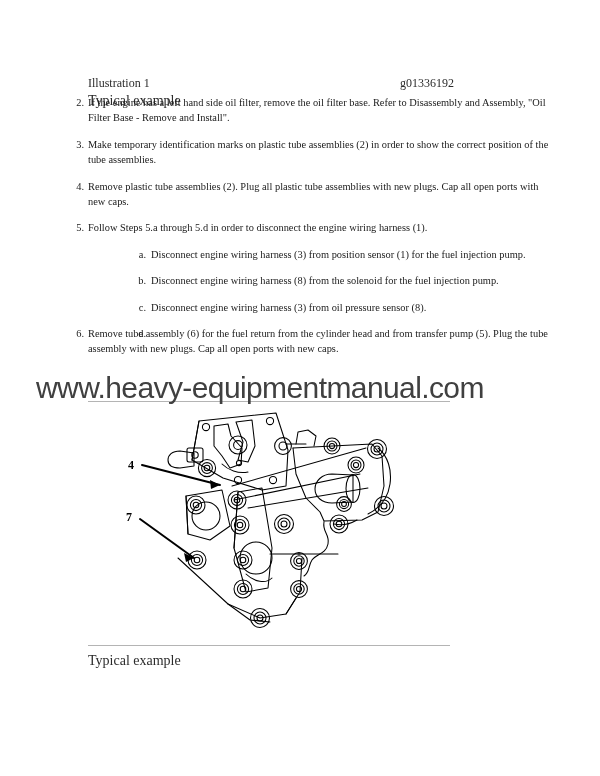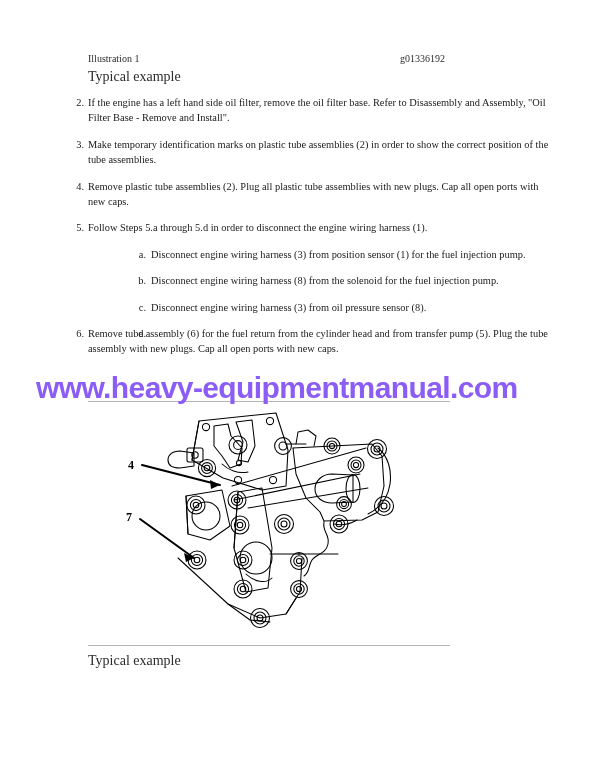--- a/index.html
+++ b/index.html
@@ -19,23 +19,24 @@
 
   
   .caption-block {
     position: absolute;
     left: 88px;
     width: 362px;
   }
   .caption-row {
     position: relative;
     height: 18px;
-    font-size: 10px;
+    font-size: 12px;
     line-height: 18px;
     color: #2b2b2b;
+    margin-top: 24px;
   }
   .caption-row .cap-id {
     position: absolute;
     left: 0;
     top: 0;
   }
   .caption-row .cap-code {
     position: absolute;
     left: 312px;
     top: 0;
@@ -120,24 +121,24 @@
   #callout-4 { left: 18px; top: 50px; }
   #callout-7 { left: 16px; top: 102px; }
 
   
   .watermark {
     position: absolute;
     left: 36px;
     top: 371px;
     width: 528px;
     font-family: "Liberation Sans", "DejaVu Sans", sans-serif;
-    font-weight: bold;
+    font-weight: normal;
     font-size: 30px;
     letter-spacing: -0.6px;
-    color: #8b5cf6;
+    color: #404040;
     white-space: nowrap;
     pointer-events: none;
   }
 
   .footer-caption { top: 652px; }
   .header-caption { top: 50px; }
 </style>
 </head>
 <body>
 

